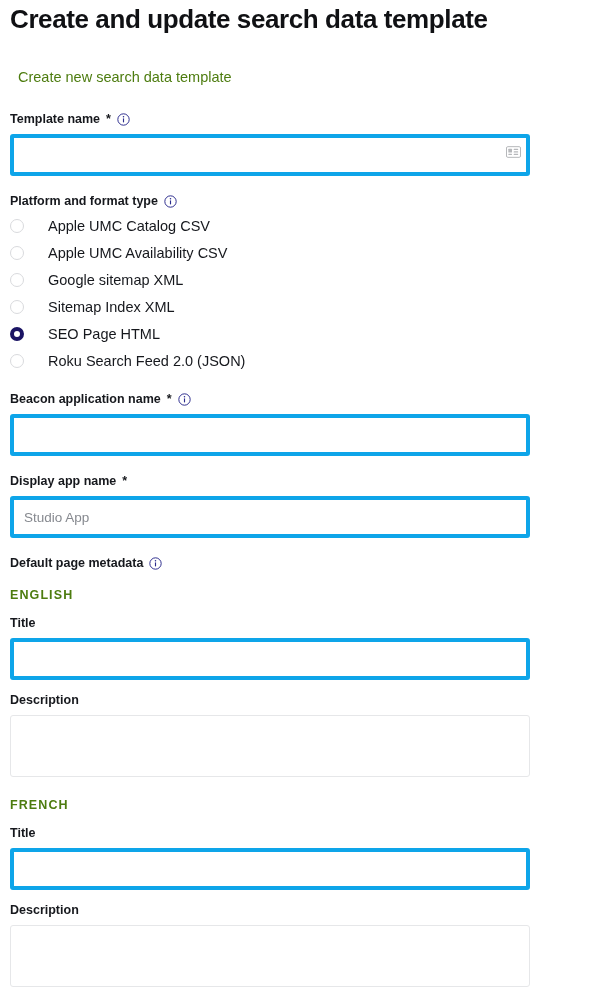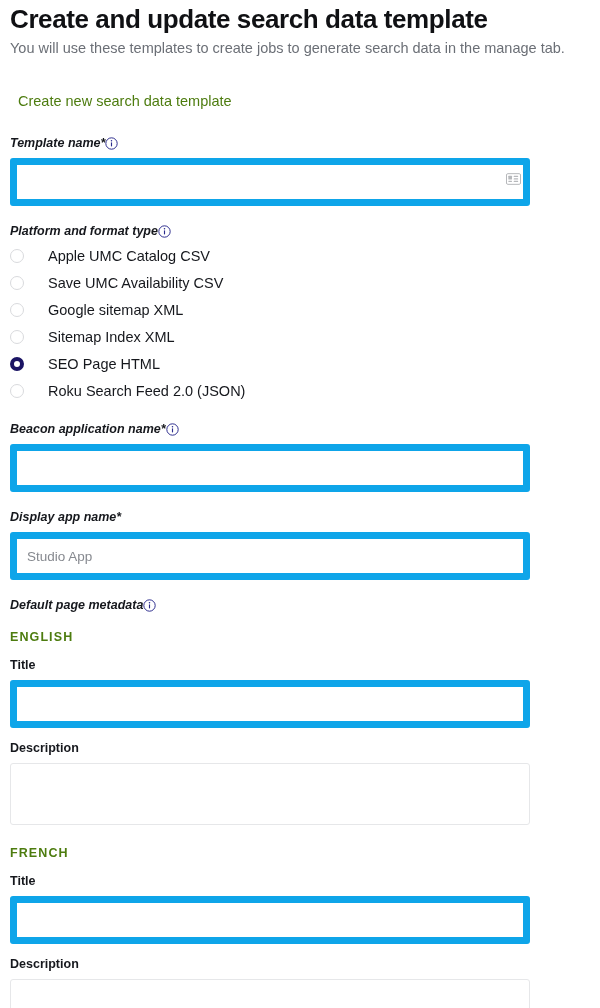--- a/index.html
+++ b/index.html
@@ -53,38 +53,38 @@
   .field {
     padding-top: 18px;
   }
   .field-label {
     font-size: 12.5px;
     font-weight: bold;
     color: #16181d;
     line-height: 15px;
     display: flex;
     align-items: center;
-    font-style: italic;
+    gap: 6px;
   }
   .field-label .req { font-weight: bold; }
 
   .info-icon {
     display: inline-flex;
     width: 13px;
     height: 13px;
     flex: 0 0 13px;
   }
   .info-icon svg { display: block; }
 
   .text-input {
     margin-top: 7px;
     width: 100%;
     height: 32px;
     box-sizing: border-box;
-    border: 7px solid #0ea5e9;
+    border: 4px solid #0ea5e9;
     border-radius: 3px;
     background: #ffffff;
     font-family: "Liberation Sans", sans-serif;
     font-size: 13.5px;
     color: #737373;
     padding: 17px 10px;
     outline: none;
   }
   .text-input::placeholder { color: #86898f; }
 
@@ -173,21 +173,20 @@
     padding: 8px 14px;
     cursor: default;
   }
 </style>
 </head>
 <body>
 
 <div class="page">
 
   <h1 class="page-title">Create and update search data template</h1>
-  <p class="page-subtitle">You will use these templates to create jobs to generate search data in the manage tab.</p>
 
   <div class="section-heading">Create new search data template</div>
 
   <div class="field">
     <div class="field-label">
       <span>Template name</span>
       <span class="req">*</span>
       <span class="info-icon">
         <svg viewBox="0 0 16 16" width="13" height="13" aria-hidden="true">
           <circle cx="8" cy="8" r="7" fill="none" stroke="#2a2a8c" stroke-width="1.2"></circle>
@@ -222,21 +221,21 @@
         </svg>
       </span>
     </div>
     <div class="radio-group" id="radio-group">
         <div class="radio-row">
           <span class="radio-dot"></span>
           <span class="radio-label">Apple UMC Catalog CSV</span>
         </div>
         <div class="radio-row">
           <span class="radio-dot"></span>
-          <span class="radio-label">Save UMC Availability CSV</span>
+          <span class="radio-label">Apple UMC Availability CSV</span>
         </div>
         <div class="radio-row">
           <span class="radio-dot"></span>
           <span class="radio-label">Google sitemap XML</span>
         </div>
         <div class="radio-row">
           <span class="radio-dot"></span>
           <span class="radio-label">Sitemap Index XML</span>
         </div>
         <div class="radio-row">

